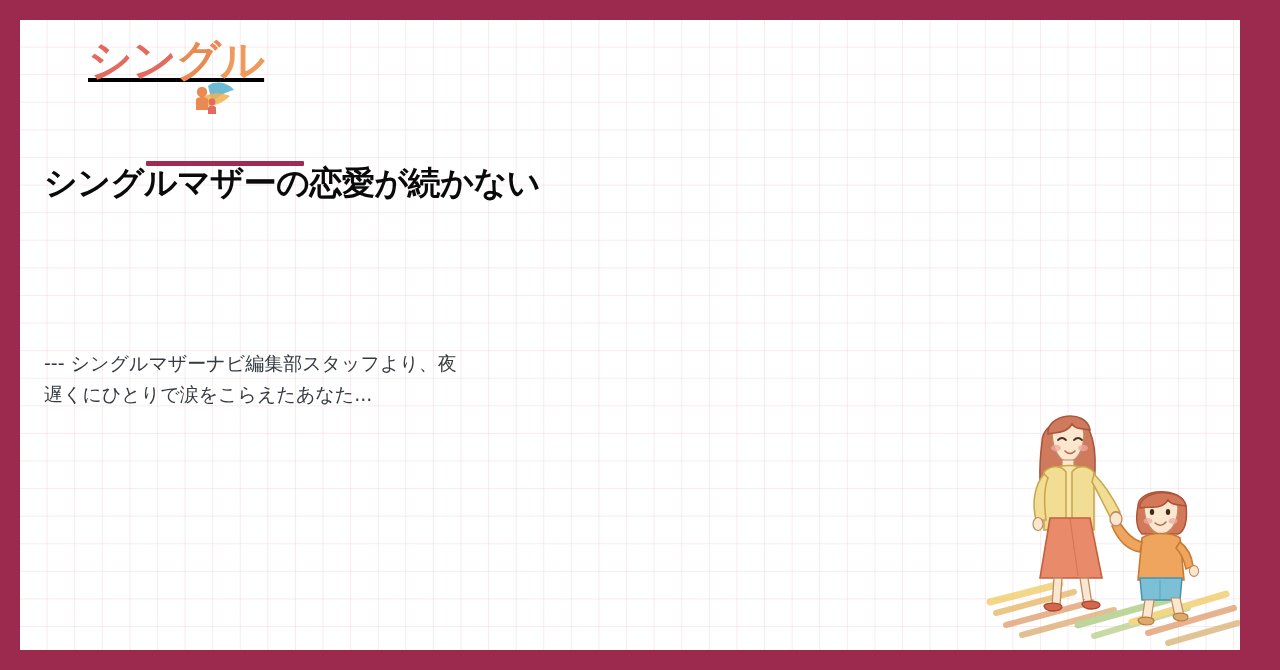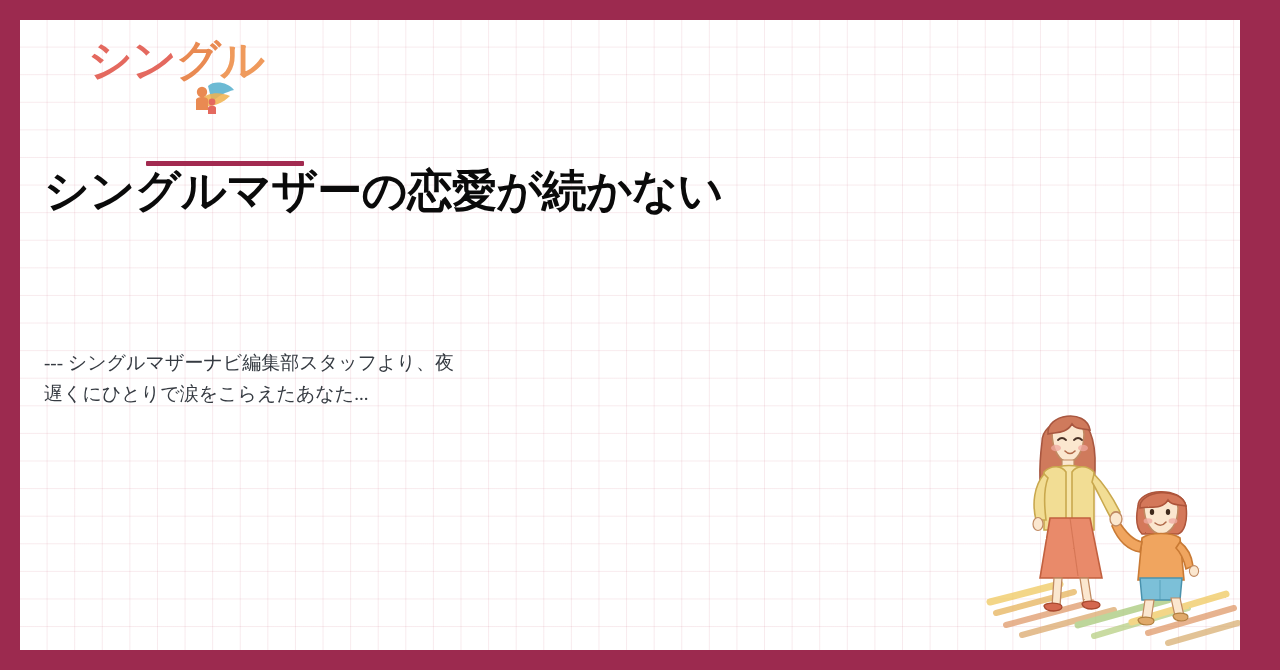--- a/index.html
+++ b/index.html
@@ -49,21 +49,21 @@
     line-height:1;
   }
   .logo-line {
     position:absolute;
     white-space:nowrap;
     font-family:"DejaVu Sans", sans-serif;
     font-weight:bold;
     font-size:44px;
     letter-spacing:-1px;
   }
-  #logo-line-1 { left:14px;  top:4px;  }
+  #logo-line-1 { left:14px;  top:4px;text-decoration:underline;  }
   #logo-line-2 { left:0px;   top:52px; }
   .lg-c1 { color:#e4695f; }  
   .lg-c2 { color:#e98a52; }  
   .lg-c3 { color:#ef9a5c; }  
   .lg-c4 { color:#5cb3cf; }  
   .lg-c5 { color:#f0b14e; }  
   .lg-c6 { color:#56a9c4; }  
 
   
   #logo-emblem {
@@ -86,40 +86,40 @@
   }
 
   
   #headline {
     position:absolute;
     left:24px;
     top:141px;
     width:900px;
     font-family:"DejaVu Sans", sans-serif;
     font-weight:bold;
-    font-size:45px;
+    font-size:33px;
     line-height:1.34;
     color:#0a0a0a;
     letter-spacing:-0.5px;
   }
   #headline .hl-line { display:block; }
 
   
   #subcopy {
     position:absolute;
     left:24px;
     top:328px;
     width:640px;
     font-family:"DejaVu Sans", sans-serif;
     font-weight:normal;
     font-size:19px;
     line-height:1.62;
     color:#353a41;
   }
-  #subcopy .sc-line { display:block;font-family:Liberation Serif, serif; }
+  #subcopy .sc-line { display:block; }
 
   
   #illustration {
     position:absolute;
     right:-2px;
     bottom:-4px;
     width:260px;
     height:260px;
   }
   #illustration svg { display:block; width:100%; height:100%; }

